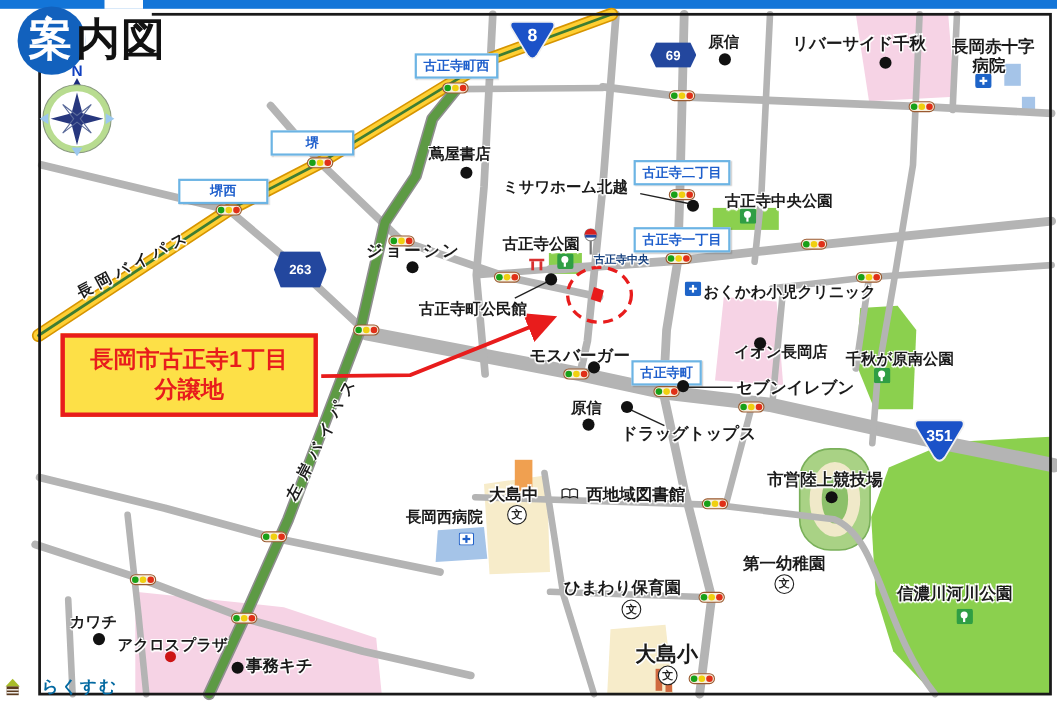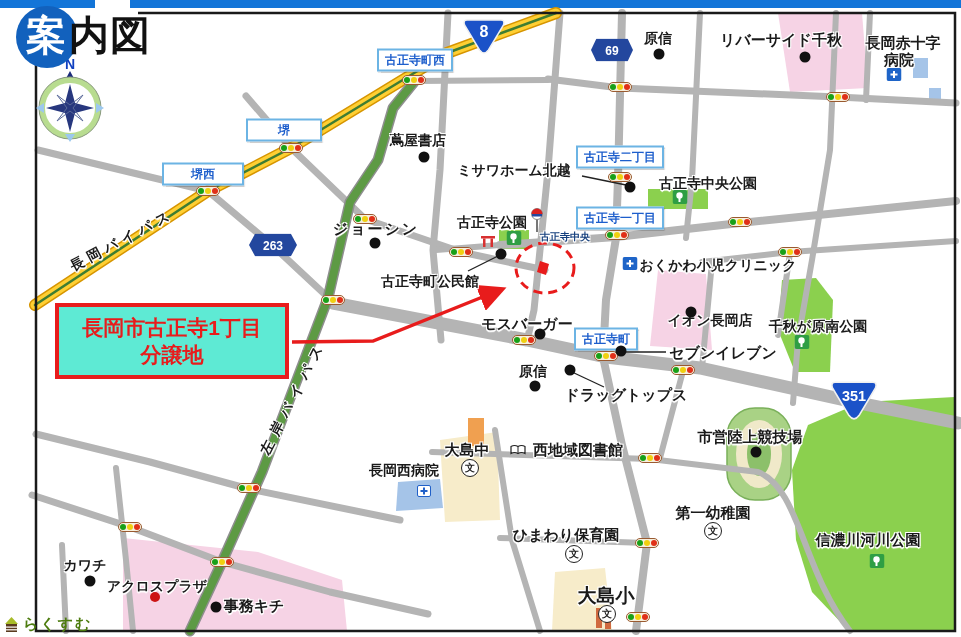--- a/index.html
+++ b/index.html
@@ -26,25 +26,25 @@
     clip-path:polygon(13% 0,87% 0,100% 50%,87% 100%,13% 100%,0 50%);}
   .shield{position:absolute;transform:translate(-50%,-50%);}
   .icon{position:absolute;transform:translate(-50%,-50%);}
   #title-patch{position:absolute;left:30px;top:9px;width:108px;height:47px;background:#fff;z-index:4;}
   #title{position:absolute;left:16px;top:8px;z-index:5;font-weight:bold;font-size:40px;color:#111;
     display:flex;align-items:center;letter-spacing:1px;}
   #title-circle{position:absolute;left:0px;top:-2px;width:62px;height:62px;border-radius:50%;z-index:-1;}
   #title .c1{color:#fff;position:relative;left:10px;}
   #title .c2{position:relative;left:12px;text-shadow:2px 2px 0 #fff;}
   #compass{position:absolute;left:32px;top:56px;z-index:3;}
-  #site-box{position:absolute;left:55px;top:303px;width:226px;height:68px;background:#5eead4;
+  #site-box{position:absolute;left:55px;top:303px;width:226px;height:68px;background:#fde047;
     border:4px solid #e81c1c;z-index:4;display:flex;flex-direction:column;align-items:center;
     justify-content:center;color:#e81c1c;font-weight:bold;font-size:21px;line-height:1.3;}
-  #logo{position:absolute;left:3px;top:615px;z-index:5;display:flex;align-items:center;gap:3px;
-    font-weight:bold;font-size:15px;color:#4d7c0f;letter-spacing:2px;}
+  #logo{position:absolute;left:3px;top:615px;z-index:5;display:flex;align-items:center;gap:18px;
+    font-weight:bold;font-size:15px;color:#0369a1;letter-spacing:2px;}
 </style>
 </head>
 <body>
 
 <div id="page">
 
   <div id="topbar" style="background:#1375d8;">
     <div id="topbar-notch"></div>
   </div>
 
@@ -192,21 +192,21 @@
       <div class="ix-box" style="left: 606px; top: 339px;">古正寺町</div>
       <div class="shield" style="width: 42px; height: 36px; left: 484px; top: 36px;"><svg width="42" height="36" viewBox="0 0 40 36">
           <path d="M3,2 h34 q4,0 2.5,5 l-15,25 q-4.5,6 -9,0 l-15,-25 q-1.5,-5 2.5,-5 z" fill="#1b52c8" stroke="#f0f0f0" stroke-width="1.5"></path>
           <text x="20" y="19" text-anchor="middle" font-size="16" font-weight="bold" fill="#fff" font-family="Liberation Sans,sans-serif">8</text>
         </svg></div>
       <div class="shield" style="width: 52px; height: 40px; left: 854px; top: 400px;"><svg width="52" height="40" viewBox="0 0 40 36">
           <path d="M3,2 h34 q4,0 2.5,5 l-15,25 q-4.5,6 -9,0 l-15,-25 q-1.5,-5 2.5,-5 z" fill="#1b52c8" stroke="#f0f0f0" stroke-width="1.5"></path>
           <text x="20" y="19" text-anchor="middle" font-size="13" font-weight="bold" fill="#fff" font-family="Liberation Sans,sans-serif">351</text>
         </svg></div>
       <div class="shield hex" style="width: 42px; height: 23px; font-size: 12px; left: 612px; top: 50px;">69</div>
-      <div class="shield hex" style="width: 48px; height: 23px; font-size: 12px; left: 273px; top: 245px;">263</div>
+      <div class="shield hex" style="width: 48px; height: 33px; font-size: 12px; left: 273px; top: 245px;">263</div>
       <div class="tl" style="left: 291px; top: 148px;">
         <i style="background: rgb(24, 160, 24);"></i>
         <i style="background: rgb(240, 208, 16);"></i>
         <i style="background: rgb(224, 48, 24);"></i>
       </div>
       <div class="tl" style="left: 208px; top: 191px;">
         <i style="background: rgb(24, 160, 24);"></i>
         <i style="background: rgb(240, 208, 16);"></i>
         <i style="background: rgb(224, 48, 24);"></i>
       </div>

